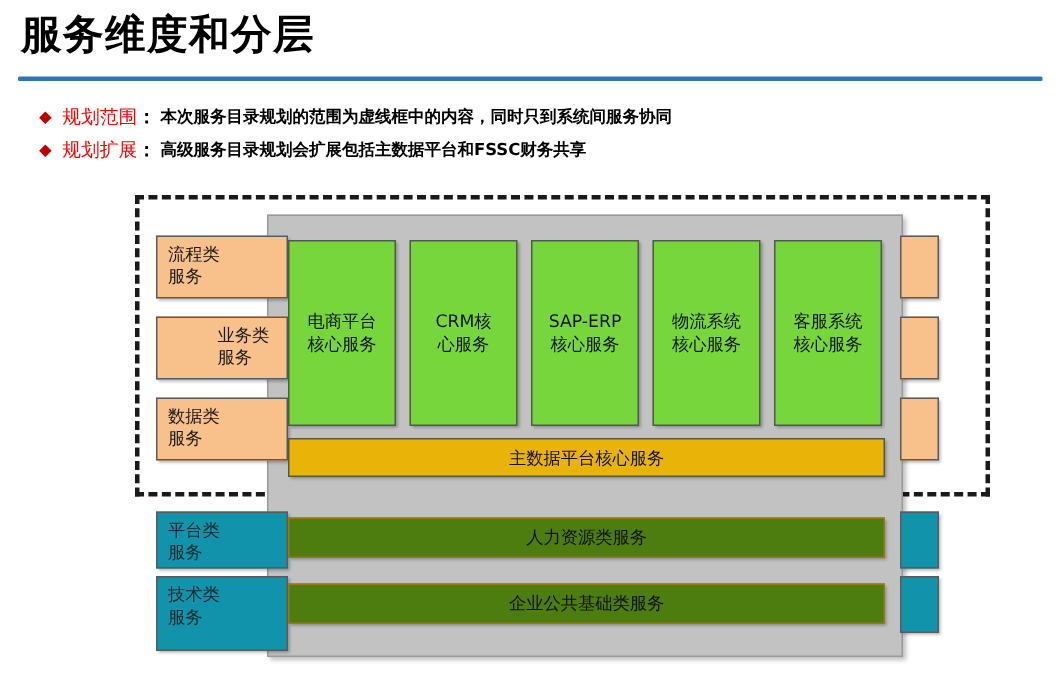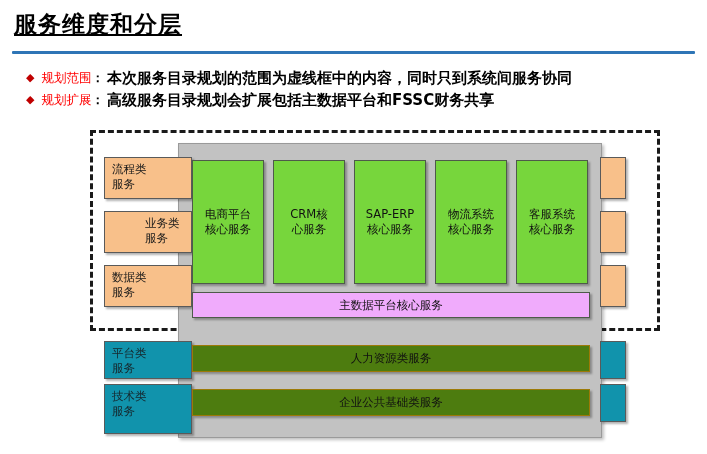--- a/index.html
+++ b/index.html
@@ -13,27 +13,26 @@
     position: relative;
     font-family: "DejaVu Sans", "Liberation Sans", sans-serif;
     overflow: hidden;
   }
 
   
   #slide-title {
     position: absolute;
     left: 14px;
     top: 4px;
-    font-size: 23px;
+    font-size: 27px;
     font-weight: bold;
     color: #000000;
     letter-spacing: 1px;
     line-height: 40px;
     white-space: nowrap;
-    text-decoration: underline;
   }
   #title-rule {
     position: absolute;
     left: 12px;
     top: 51px;
     width: 683px;
     height: 3px;
     background: #2E75B6;
     border-radius: 1px;
   }
@@ -65,21 +64,21 @@
   }
   .bullet-colon {
     color: #000000;
     font-weight: bold;
     font-size: 12.5px;
     margin-right: 3px;
   }
   .bullet-text {
     color: #000000;
     font-weight: bold;
-    font-size: 15px;
+    font-size: 11px;
   }
 
   
   #diagram {
     position: absolute;
     left: 0;
     top: 0;
     width: 707px;
     height: 454px;
   }
@@ -160,21 +159,21 @@
     width: 398px;
     box-sizing: border-box;
     border: 1px solid #4e5a4a;
     display: flex;
     align-items: center;
     justify-content: center;
     font-size: 11.5px;
     color: #111;
     box-shadow: 1.5px 1.5px 2px rgba(0,0,0,0.3);
   }
-  .bar-green  { background: #f0abfc; }
+  .bar-green  { background: #eab308; }
   .bar-yellow { background: #4d7c0f; border-color: #9c7a08; }
 </style>
 </head>
 <body>
 
 <div id="slide-title">服务维度和分层</div>
 <div id="title-rule"></div>
 
 <div id="bullets">
 

